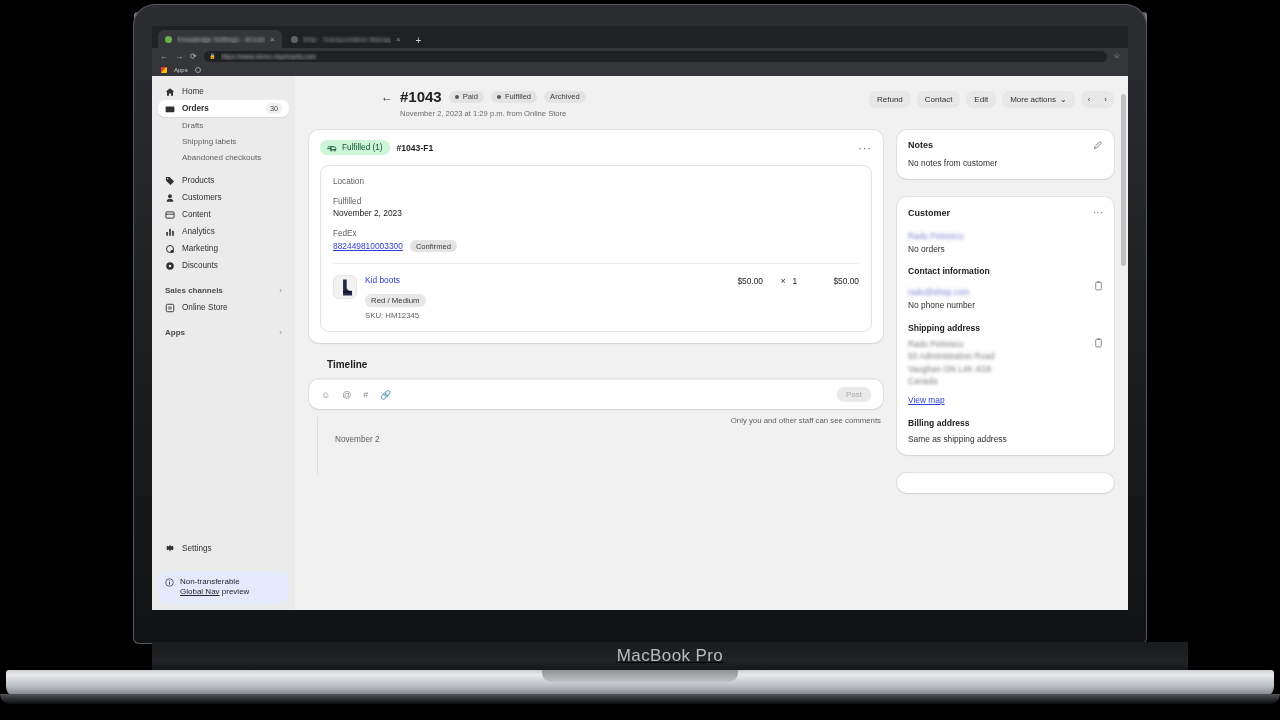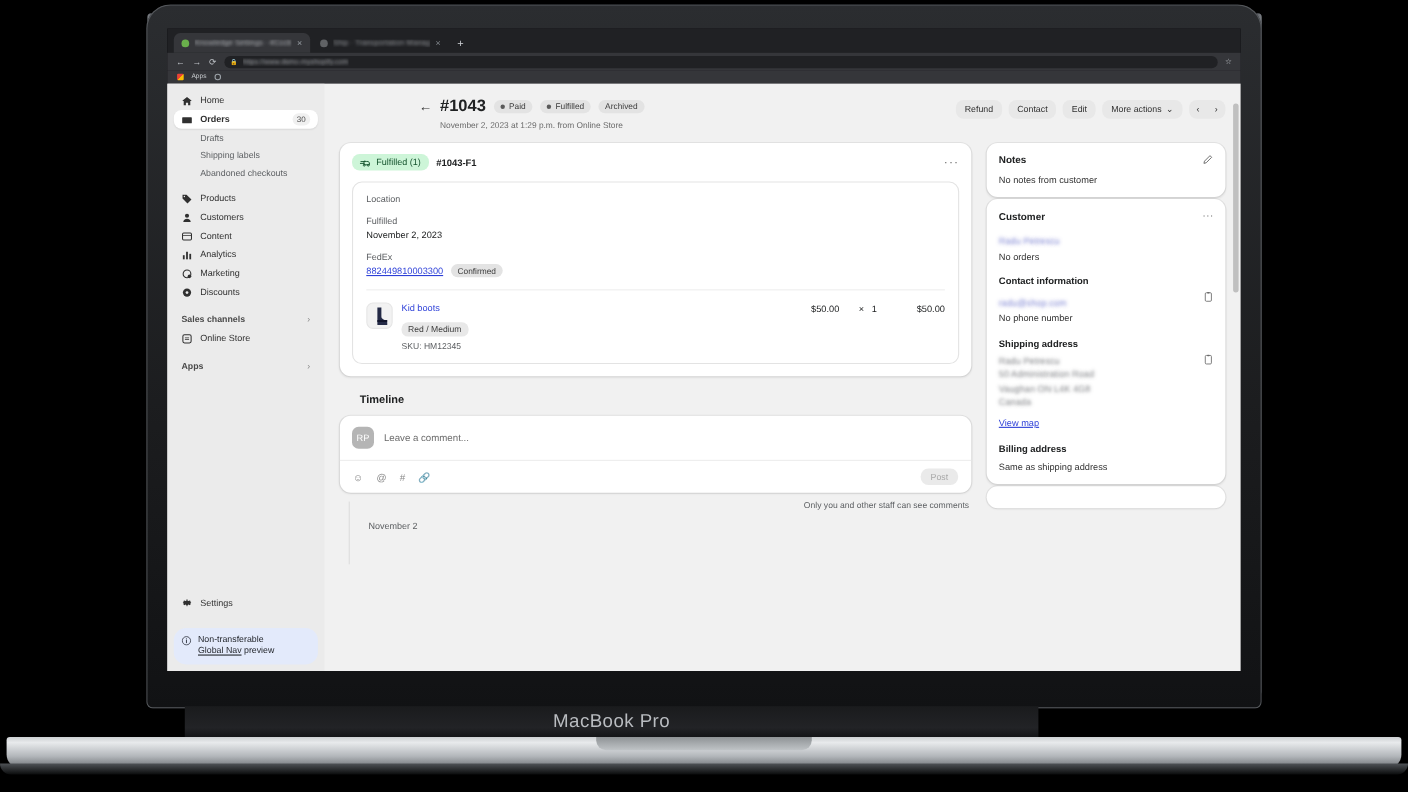--- a/index.html
+++ b/index.html
@@ -30,24 +30,24 @@
     position: absolute; left: 636px; top: 24px;
     width: 7px; height: 7px; border-radius: 50%;
     background: #34363a; box-shadow: inset 0 0 1px #5a5d62;
   }
   #screen {
     position: relative; width: 976px; height: 584px;
     background: #0d0d0f; overflow: hidden;
   }
   
   #laptop-base {
-    position: absolute; left: 168px; top: 642px;
-    width: 776px; height: 28px;
+    position: absolute; left: 152px; top: 642px;
+    width: 1036px; height: 28px;
     background: linear-gradient(180deg,#1a1b1d 0%, #222326 70%, #141517 100%);
-    display: flex; align-items: center; justify-content: center;
+    display: flex; align-items: center; justify-content: center; text-decoration: underline;
   }
   #macbook-label {
     color: #b9bcc0; font-size: 17px; letter-spacing: .4px;
   }
   #laptop-deck {
     position: absolute; left: 6px; top: 670px;
     width: 1268px; height: 28px;
     background: linear-gradient(180deg,#cdd0d3 0%, #e8eaec 18%, #b3b7bb 62%, #6d7175 100%);
     border-radius: 3px 3px 12px 12px;
   }
@@ -266,21 +266,21 @@
     position: absolute; left: -22px; width: 8px; height: 8px;
     border-radius: 50%; background: #fff; border: 2px solid #9a9a9a;
   }
   .event-text { font-size: 8.6px; color: #202223; flex: 1; }
   .event-time { font-size: 8.2px; color: #5c5f62; }
 
   
   .side-card {
     background: #fff; border-radius: 10px; padding: 10px 11px;
     box-shadow: 0 0 0 1px rgba(0,0,0,.06), 0 1px 2px rgba(0,0,0,.07);
-    margin-bottom: 2px;
+    margin-bottom: 18px;
   }
   .side-head { display: flex; align-items: center; margin-bottom: 7px; }
   .side-title { font-size: 9px; font-weight: 700; color: #202223; }
   .side-act { margin-left: auto; color: #6b6b6b; font-size: 10px; }
   .side-text { font-size: 8.4px; color: #303030; line-height: 1.45; }
   .side-sub {
     font-size: 8.6px; font-weight: 700; color: #202223;
     margin: 11px 0 5px 0;
   }
   .blur-link {
@@ -538,24 +538,20 @@
                     <span>1</span>
                   </div>
                   <div id="item-total">$50.00</div>
                 </div>
               </div>
             </div>
 
             <div id="timeline-heading">Timeline</div>
 
             <div id="comment-card">
-              <div id="comment-top">
-                <div id="avatar">RP</div>
-                <div id="comment-placeholder">Leave a comment...</div>
-              </div>
               <div id="comment-bar">
                 <span class="cmt-ico">☺</span>
                 <span class="cmt-ico">@</span>
                 <span class="cmt-ico">#</span>
                 <span class="cmt-ico">🔗</span>
                 <button id="post-btn">Post</button>
               </div>
             </div>
 
             <div id="privacy-note">Only you and other staff can see comments</div>

